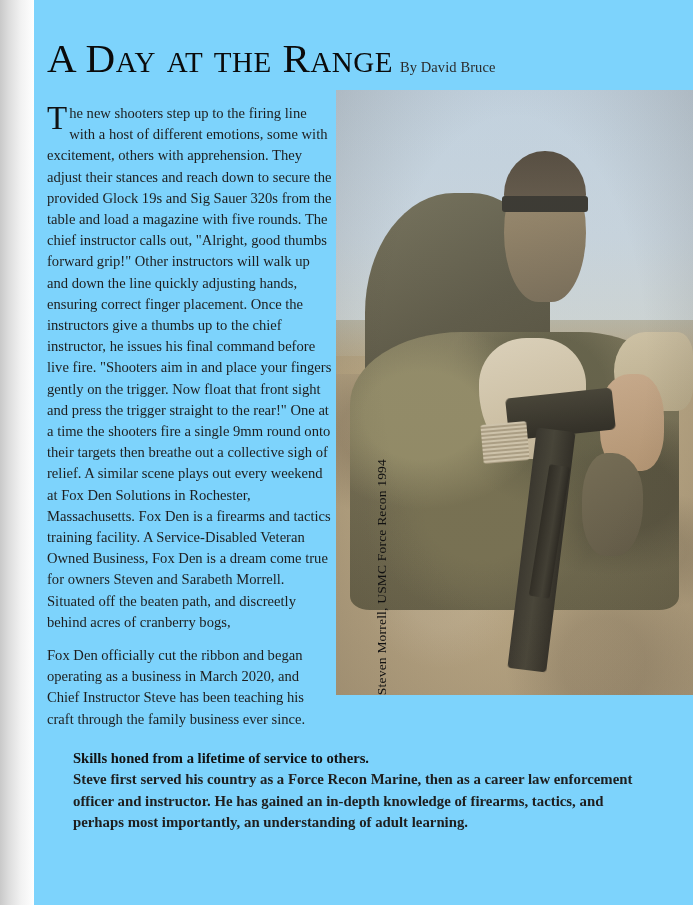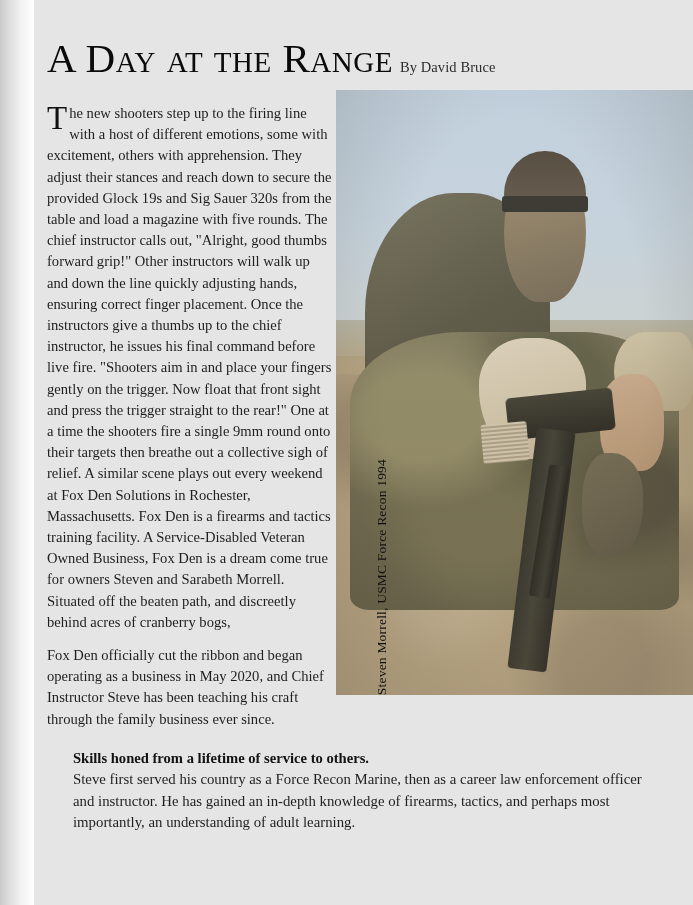--- a/index.html
+++ b/index.html
@@ -7,21 +7,21 @@
     padding: 0;
     background: #ffffff;
   }
   body {
     font-family: "Liberation Serif", "DejaVu Serif", serif;
   }
   #page {
     position: relative;
     width: 693px;
     height: 905px;
-    background: #e5e5e5;
+    background: #7dd3fc;
     overflow: hidden;
   }
   
   #spine-shadow {
     position: absolute;
     left: 0; top: 0;
     width: 34px; height: 905px;
     background: linear-gradient(to right, #c9c9c9 0%, #dcdcdc 25%, #f2f2f2 62%, #ffffff 100%);
     pointer-events: none;
     z-index: 5;
@@ -267,20 +267,21 @@
     font-weight: bold;
     color: #121212;
     line-height: 20px;
     margin: 0 0 1px 0;
   }
   #closing-body {
     font-size: 14.8px;
     line-height: 21.5px;
     color: #1e1e1e;
     margin: 0;
+    font-weight: bold;
   }
 </style>
 </head>
 <body>
 
 <div id="page">
 
   <div id="spine-shadow"></div>
 
   <div id="masthead">
@@ -309,21 +310,21 @@
     <div class="ph-layer" id="ph-vignette"></div>
   </div>
 
   <div id="photo-credit">
     <span>Steven Morrell, USMC Force Recon 1994</span>
   </div>
 
   <div id="body-text">
     <div id="photo-float"></div>
     <p id="para-1"><span id="dropcap">T</span><span>he new shooters step up to the firing line with a host of different emotions, some with excitement, others with apprehension. They adjust their stances and reach down to secure the provided Glock 19s and Sig Sauer 320s from the table and load a magazine with five rounds. The chief instructor calls out, "Alright, good thumbs forward grip!" Other instructors will walk up and down the line quickly adjusting hands, ensuring correct finger placement. Once the instructors give a thumbs up to the chief instructor, he issues his final command before live fire. "Shooters aim in and place your fingers gently on the trigger. Now float that front sight and press the trigger straight to the rear!" One at a time the shooters fire a single 9mm round onto their targets then breathe out a collective sigh of relief. A similar scene plays out every weekend at Fox Den Solutions in Rochester, Massachusetts. Fox Den is a firearms and tactics training facility. A Service-Disabled Veteran Owned Business, Fox Den is a dream come true for owners Steven and Sarabeth Morrell. Situated off the beaten path, and discreetly behind acres of cranberry bogs,</span></p>
-    <p id="para-2">Fox Den officially cut the ribbon and began operating as a business in May 2020, and Chief Instructor Steve has been teaching his craft through the family business ever since.</p>
+    <p id="para-2">Fox Den officially cut the ribbon and began operating as a business in March 2020, and Chief Instructor Steve has been teaching his craft through the family business ever since.</p>
   </div>
 
   <div id="closing">
     <p id="closing-heading">Skills honed from a lifetime of service to others.</p>
     <p id="closing-body">Steve first served his country as a Force Recon Marine, then as a career law enforcement officer and instructor. He has gained an in-depth knowledge of firearms, tactics, and perhaps most importantly, an understanding of adult learning.</p>
   </div>
 
 </div>
 
 </body></html>

